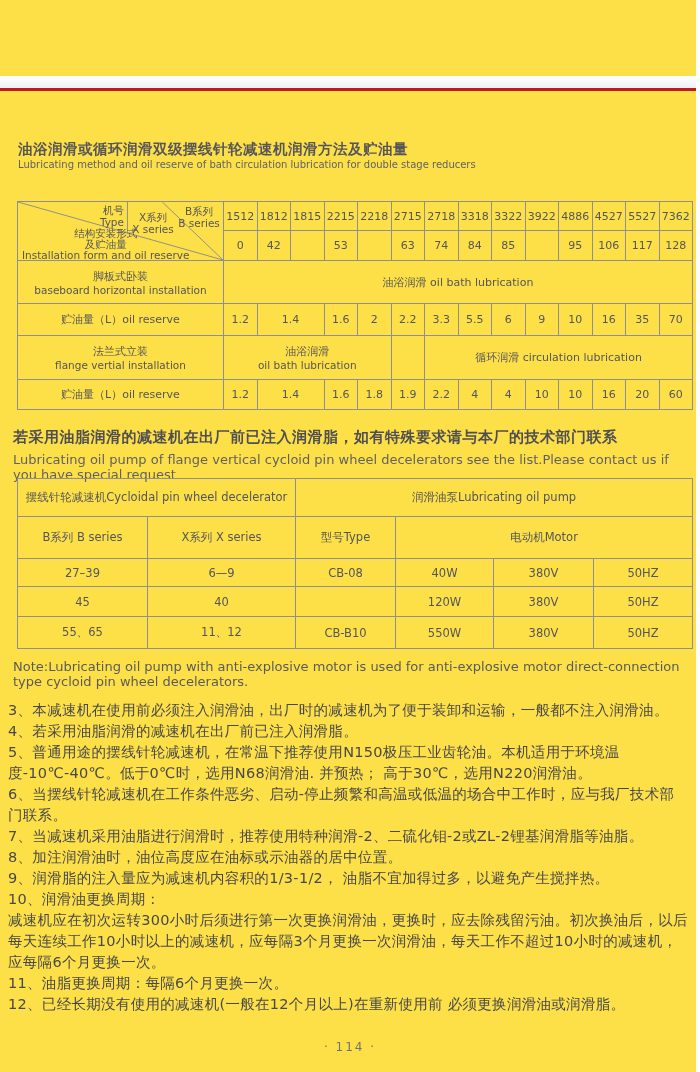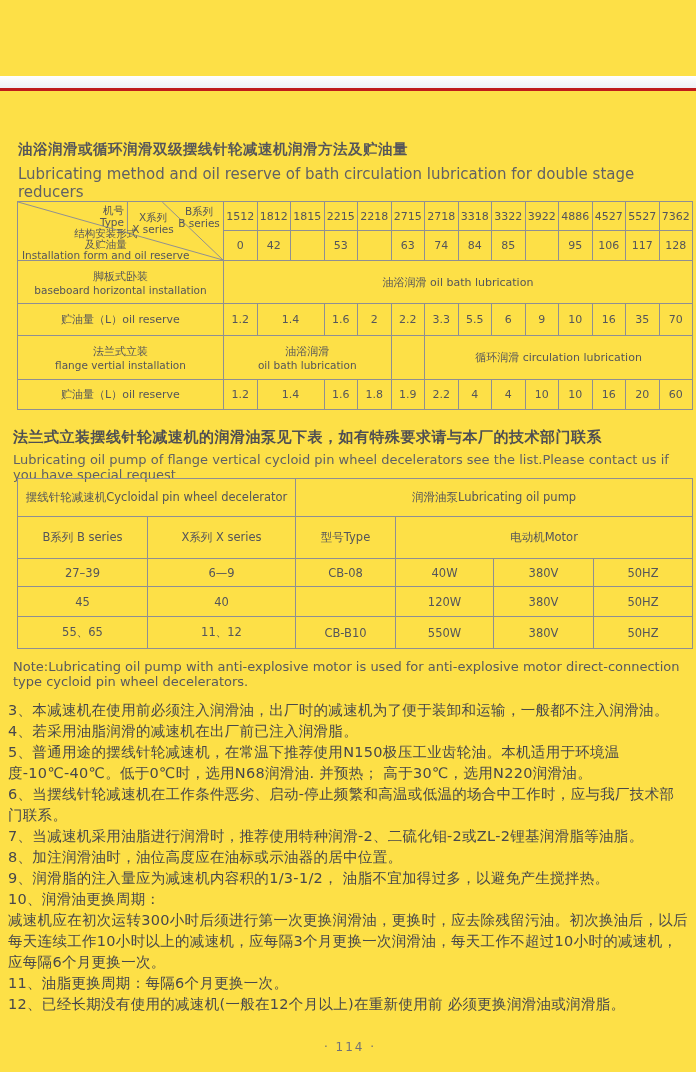--- a/index.html
+++ b/index.html
@@ -9,21 +9,21 @@
 
   .top-band { position:absolute; top:76px; left:0; width:700px; height:12px;
               background:linear-gradient(#ffffff,#edf1f5); }
   .red-rule { position:absolute; top:88px; left:0; width:700px; height:3px; background:#bf1b1b; }
 
   .sec-titles { position:absolute; left:18px; }
   .sec1 { top:140px; }
   .sec2 { top:428px; left:13px; }
   .title-zh { font-size:14.5px; font-weight:bold; color:#56565a; letter-spacing:0.5px; }
   .sec2 .title-zh { font-size:15px; color:#4f4f53; }
-  .title-en { font-size:15px; color:#616165; margin-top:6px; }
+  .title-en { font-size:10px; color:#616165; }
   .sec2 .title-en { font-size:13px; margin-top:5px; }
 
   table { border-collapse:collapse; table-layout:fixed; }
   td { border:1px solid #8f8f92; text-align:center; vertical-align:middle; padding:0; overflow:hidden; }
 
   .t1 { position:absolute; left:17px; top:201px; width:675px; color:#55555a; }
   .t1 td { font-size:11px; }
   .t1 .rA td { height:29px; }
   .t1 .rB td { height:30px; }
   .t1 .rC td { height:43px; }
@@ -195,21 +195,21 @@
       <td>10</td>
       <td>10</td>
       <td>16</td>
       <td>20</td>
       <td>60</td>
     </tr>
   </tbody>
     </table>
 
   <div class="sec-titles sec2">
-    <div class="title-zh">法兰式立装摆线针轮减速机的润滑油泵见下表，如有特殊要求请与本厂的技术部门联系</div>
+    <div class="title-zh">若采用油脂润滑的减速机在出厂前已注入润滑脂，如有特殊要求请与本厂的技术部门联系</div>
     <div class="title-en">Lubricating oil pump of flange vertical cycloid pin wheel decelerators see the list.Please contact us if you have special request</div>
   </div>
 
   <table class="t2">
     <colgroup>
       <col style="width:130px">
         <col style="width:148px">
         <col style="width:100px">
       <col style="width:98px">
         <col style="width:100px">

